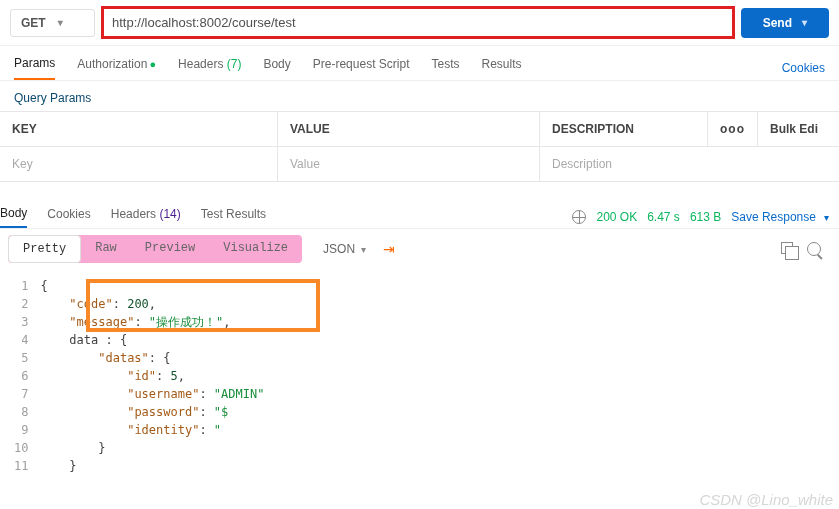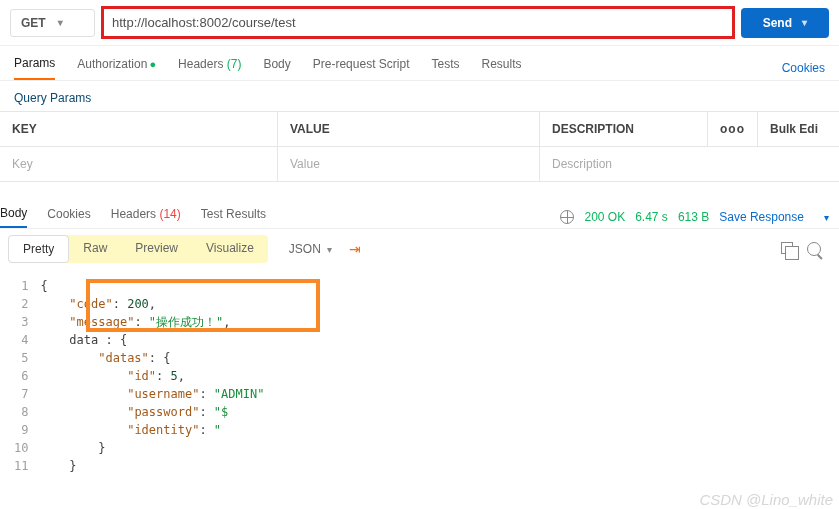--- a/index.html
+++ b/index.html
@@ -22,29 +22,29 @@
 .params-table .value { flex: 0 0 262px; }
 .params-table .desc { flex: 0 0 168px; }
 .params-table .more { flex: 0 0 40px; text-align: center; color: #888; letter-spacing: 1px; }
 .params-table .bulk { flex: 1; font-weight: 600; color: #444; }
 .header-row .cell { color: #444; font-weight: 600; }
 .input-row .cell { color: #aaa; }
 .spacer { height: 18px; }
 .response-tabs { display: flex; align-items: center; gap: 20px; padding: 6px 10px 0 0; border-bottom: 1px solid #eee; font-size: 12px; }
 .resp-tab { padding-bottom: 6px; color: #666; }
 .resp-tab.active { color: #212121; border-bottom: 2px solid #0b6bcb; }
-.resp-tab .count { color: #ef4444; }
+.resp-tab .count { color: #4c1d95; }
 .resp-right { margin-left: auto; display: flex; align-items: center; gap: 10px; font-size: 12px; }
 .globe { width: 14px; height: 14px; border: 1px solid #888; border-radius: 50%; display: inline-block; position: relative; }
 .globe::before { content:''; position:absolute; left:0; right:0; top:50%; border-top:1px solid #888; }
 .globe::after { content:''; position:absolute; top:0; bottom:0; left:50%; border-left:1px solid #888; }
 .status-ok { color: #0cb65d; }
-.save-resp { color: #0b6bcb; display: flex; align-items: center; gap: 20px; }
+.save-resp { color: #0b6bcb; display: flex; align-items: center; gap: 8px; }
 .view-row { display: flex; align-items: center; gap: 0; padding: 6px 8px; }
-.view-tabs { display: flex; background: #fef9c3; border-radius: 4px; }
+.view-tabs { display: flex; background: #f9a8d4; border-radius: 4px; font-family: Liberation Mono, monospace; }
 .view-tab { padding: 6px 14px; color: #666; font-size: 12px; cursor: pointer; }
 .view-tab.active { background: #fff; border: 1px solid #ddd; border-radius: 4px; color: #333; }
 .json-drop { margin-left: 10px; display: flex; align-items: center; gap: 6px; padding: 5px 10px; color: #666; border: 1px solid transparent; }
 .wrap-icon { margin-left: 6px; color: #ff6b00; font-size: 14px; }
 .view-right { margin-left: auto; display: flex; gap: 14px; color: #888; font-size: 14px; padding-right: 10px; }
 .code-area { display: flex; padding: 8px 0 0 14px; position: relative; }
 .line-nums { color: #9f9f9f; text-align: right; padding-right: 12px; font-family: Consolas, monospace; font-size: 12px; line-height: 18px; }
 .code { font-family: Consolas, monospace; font-size: 12px; line-height: 18px; color: #404040; position: relative; }
 .code .line { white-space: pre; }
 .tok-brace { color: #404040; }

